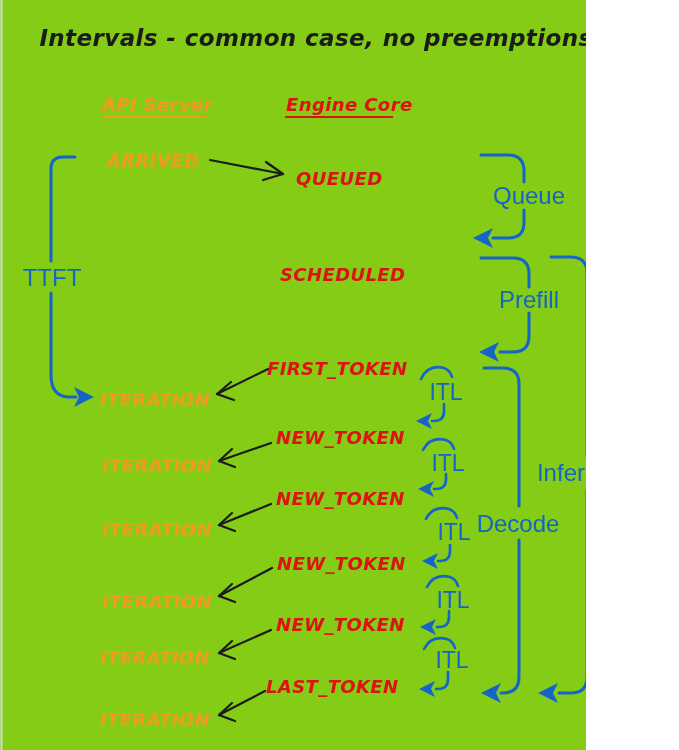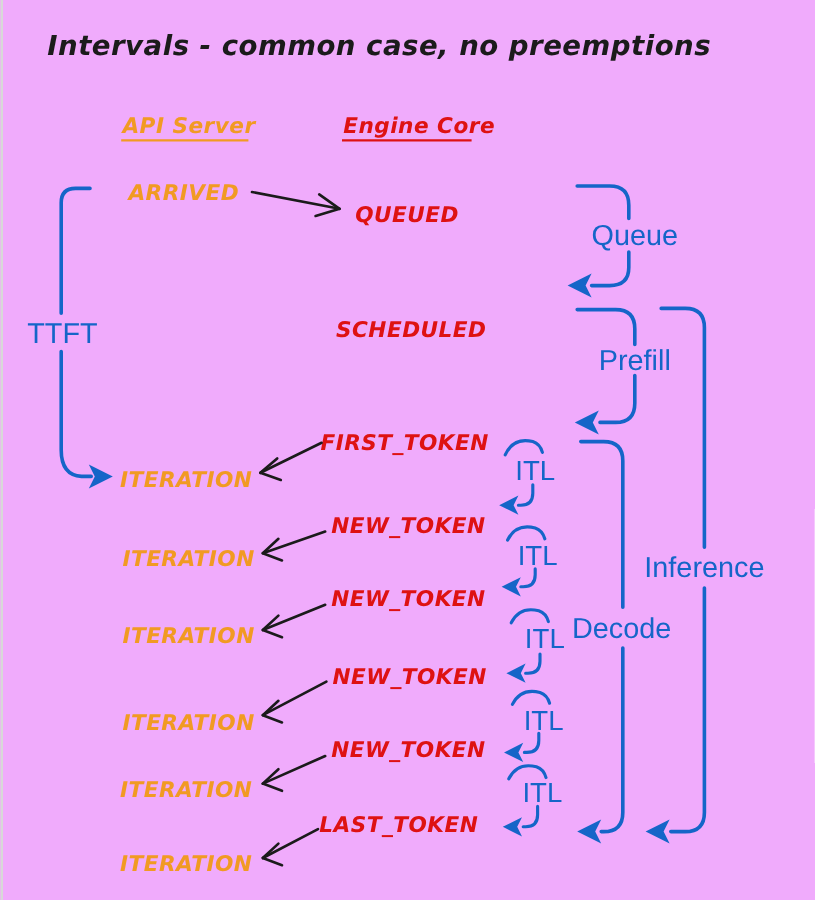--- a/index.html
+++ b/index.html
@@ -1,16 +1,16 @@
 <!DOCTYPE html>
 <html><head>
 <meta charset="utf-8">
 <style>
   html,body{margin:0;padding:0;background:#ffffff;}
-  .stage{position:relative;width:679px;height:750px;background:#f0abfc;overflow:hidden;}
+  .stage{position:relative;width:586px;height:750px;background:#84cc16;overflow:hidden;}
   svg{display:block;}
   text{user-select:none;}
   .hand{font-family:"DejaVu Sans",sans-serif;font-style:italic;font-weight:bold;letter-spacing:.4px;}
   .blue-label{font-family:"Liberation Sans",sans-serif;font-weight:normal;}
   .t-title{font-size:23px;fill:#1b1b1b;}
   .t-api{fill:#F19A23;font-size:18px;}
   .t-engine{fill:#DE1212;font-size:18px;}
   .t-blue{fill:#1565C8;font-size:24px;}
   .t-blue-sm{fill:#1565C8;font-size:23px;}
   .stroke-blue{stroke:#1565C8;stroke-width:3;fill:none;stroke-linecap:round;stroke-linejoin:round;}

